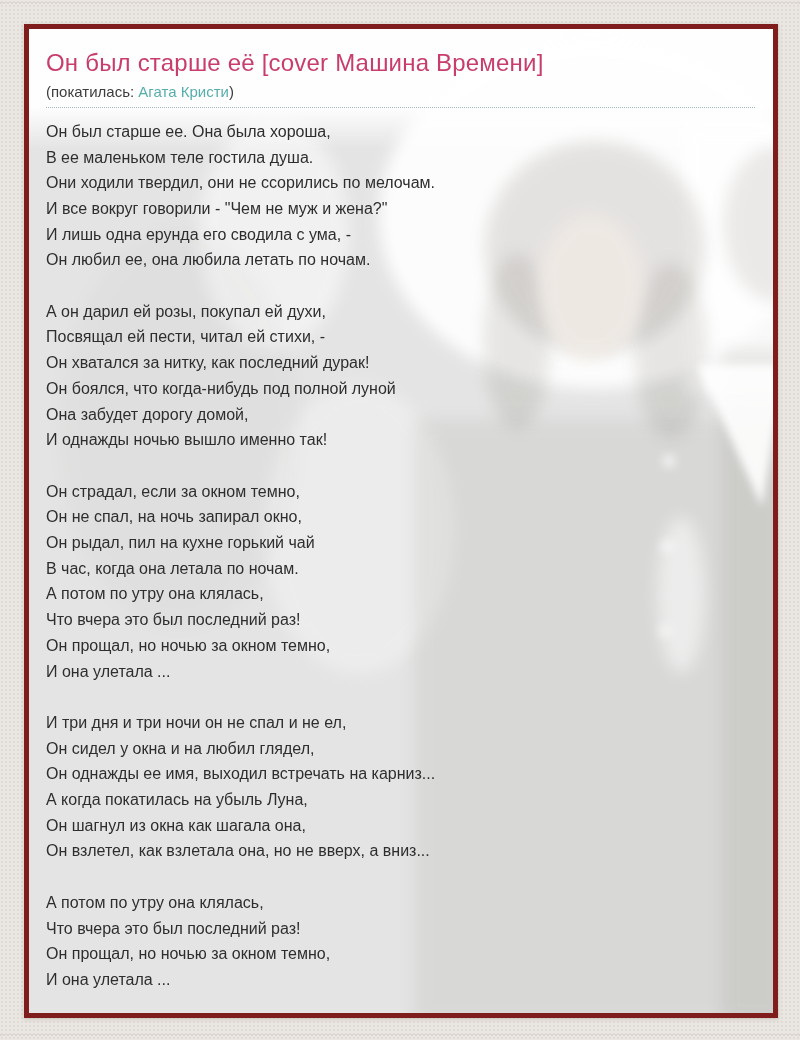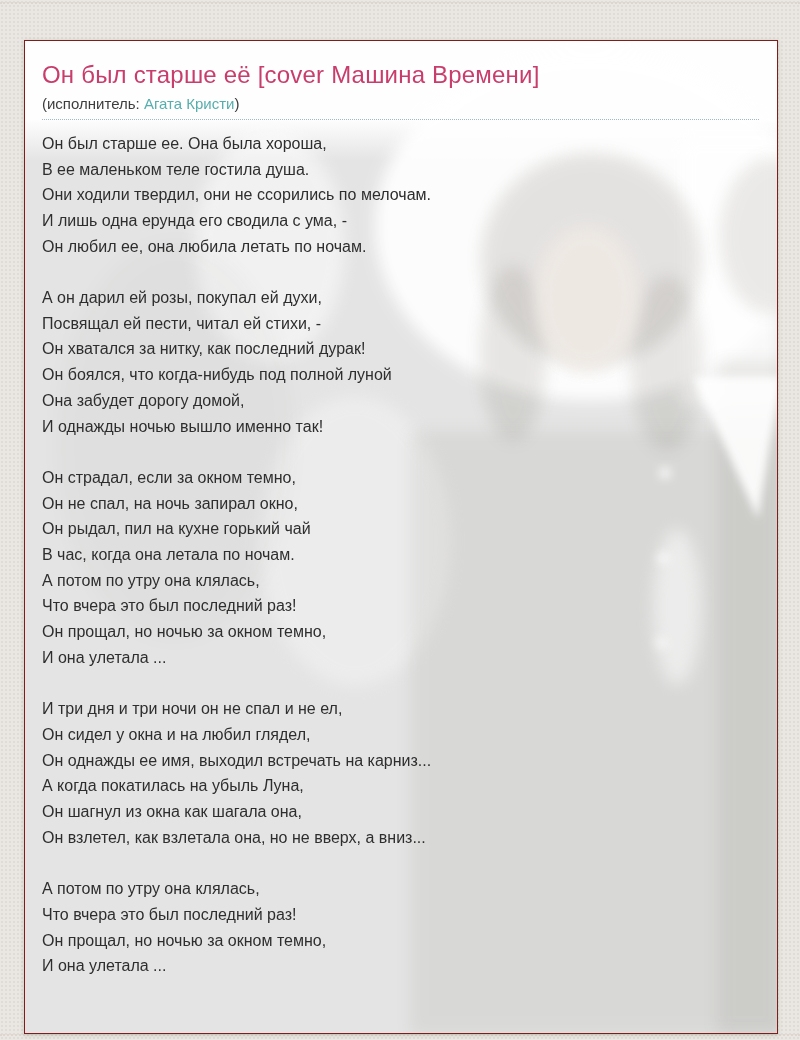--- a/index.html
+++ b/index.html
@@ -14,24 +14,24 @@
   }
   .seam-top, .seam-bottom {
     position: absolute; left: 0; width: 100%; height: 0;
     border-top: 2px dotted #dcd6ce;
   }
   .seam-top { top: 2px; }
   .seam-bottom { top: 1034px; }
 
   .card {
     position: absolute;
-    left: 24px; top: 40px;
+    left: 24px; top: 24px;
     width: 754px; height: 994px;
     background: #fefefe;
-    border: 1px solid #7f1d1d;
+    border: 5px solid #7f1d1d;
     box-shadow: 0 1px 4px rgba(90,80,70,0.22);
     overflow: hidden;
   }
   .photo-bg {
     position: absolute; left: 0; top: 0; width: 754px; height: 994px;
     pointer-events: none;
   }
   .content {
     position: relative;
     padding: 20px 18px 0 17px;
@@ -113,29 +113,30 @@
 
     <ellipse cx="652" cy="566" rx="24" ry="78" fill="#ffffff" opacity="0.5" filter="url(#soft)"></ellipse>
     <circle cx="640" cy="432" r="7" fill="#ffffff" opacity="0.55" filter="url(#soft2)"></circle>
     <circle cx="638" cy="517" r="7" fill="#ffffff" opacity="0.5" filter="url(#soft2)"></circle>
     <circle cx="636" cy="602" r="7" fill="#ffffff" opacity="0.45" filter="url(#soft2)"></circle>
   </svg>
 
   <div class="content">
     <h1 class="song-title" style="color: rgb(200, 61, 108);">Он был старше её [cover Машина Времени]</h1>
 
-    <div class="artist-line"><span>(исполнитель: </span><a class="artist-link" href="#" style="color: rgb(86, 174, 172);">Агата Кристи</a><span>)</span></div>
+    <div class="artist-line"><span>(покатилась: </span><a class="artist-link" href="#" style="color: rgb(86, 174, 172);">Агата Кристи</a><span>)</span></div>
 
     <div class="separator"></div>
 
     <div class="lyrics">
         <div class="stanza">
           <div class="line">Он был старше ее. Она была хороша,</div>
           <div class="line">В ее маленьком теле гостила душа.</div>
           <div class="line">Они ходили твердил, они не ссорились по мелочам.</div>
+          <div class="line">И все вокруг говорили - "Чем не муж и жена?"</div>
           <div class="line">И лишь одна ерунда его сводила с ума, -</div>
           <div class="line">Он любил ее, она любила летать по ночам.</div>
         </div>
         <div class="stanza">
           <div class="line">А он дарил ей розы, покупал ей духи,</div>
           <div class="line">Посвящал ей пести, читал ей стихи, -</div>
           <div class="line">Он хватался за нитку, как последний дурак!</div>
           <div class="line">Он боялся, что когда-нибудь под полной луной</div>
           <div class="line">Она забудет дорогу домой,</div>
           <div class="line">И однажды ночью вышло именно так!</div>

